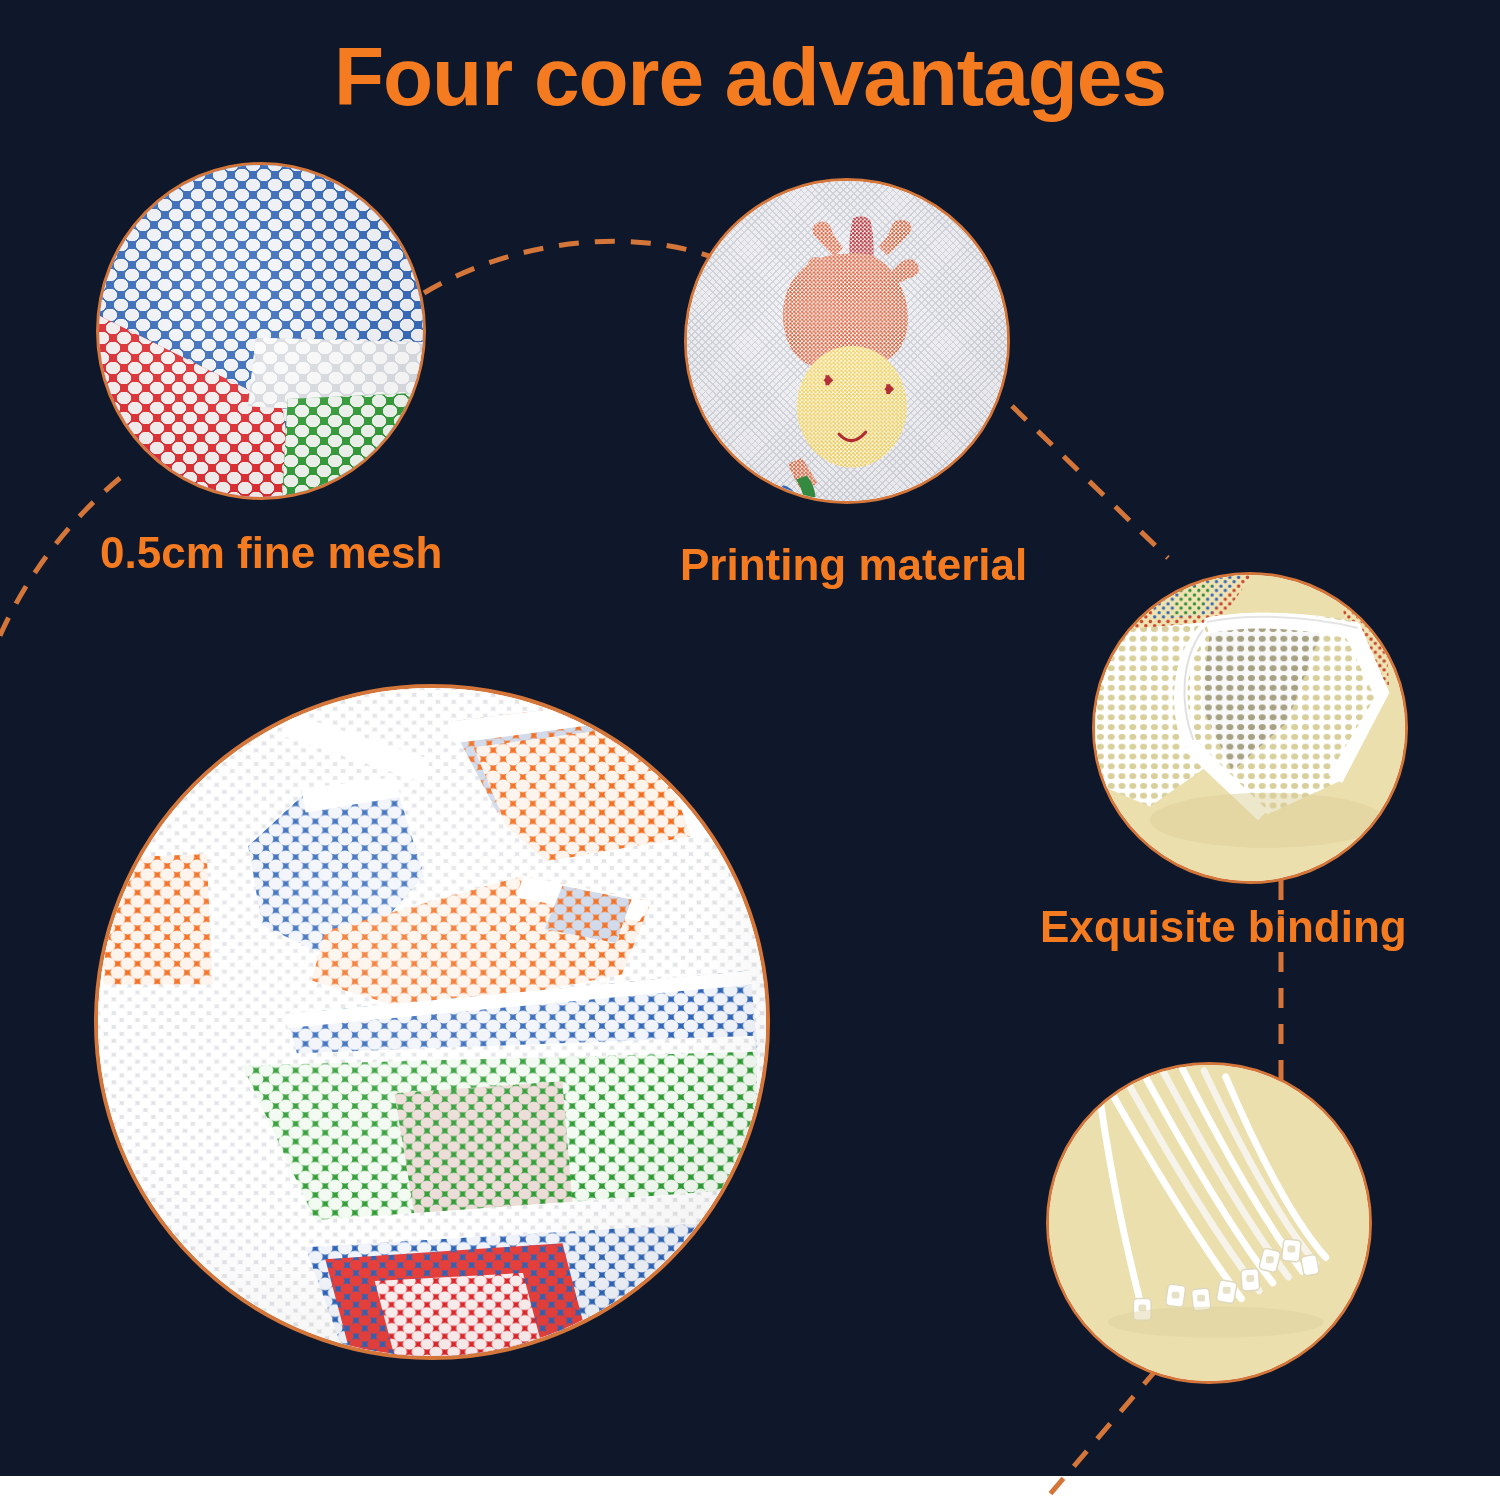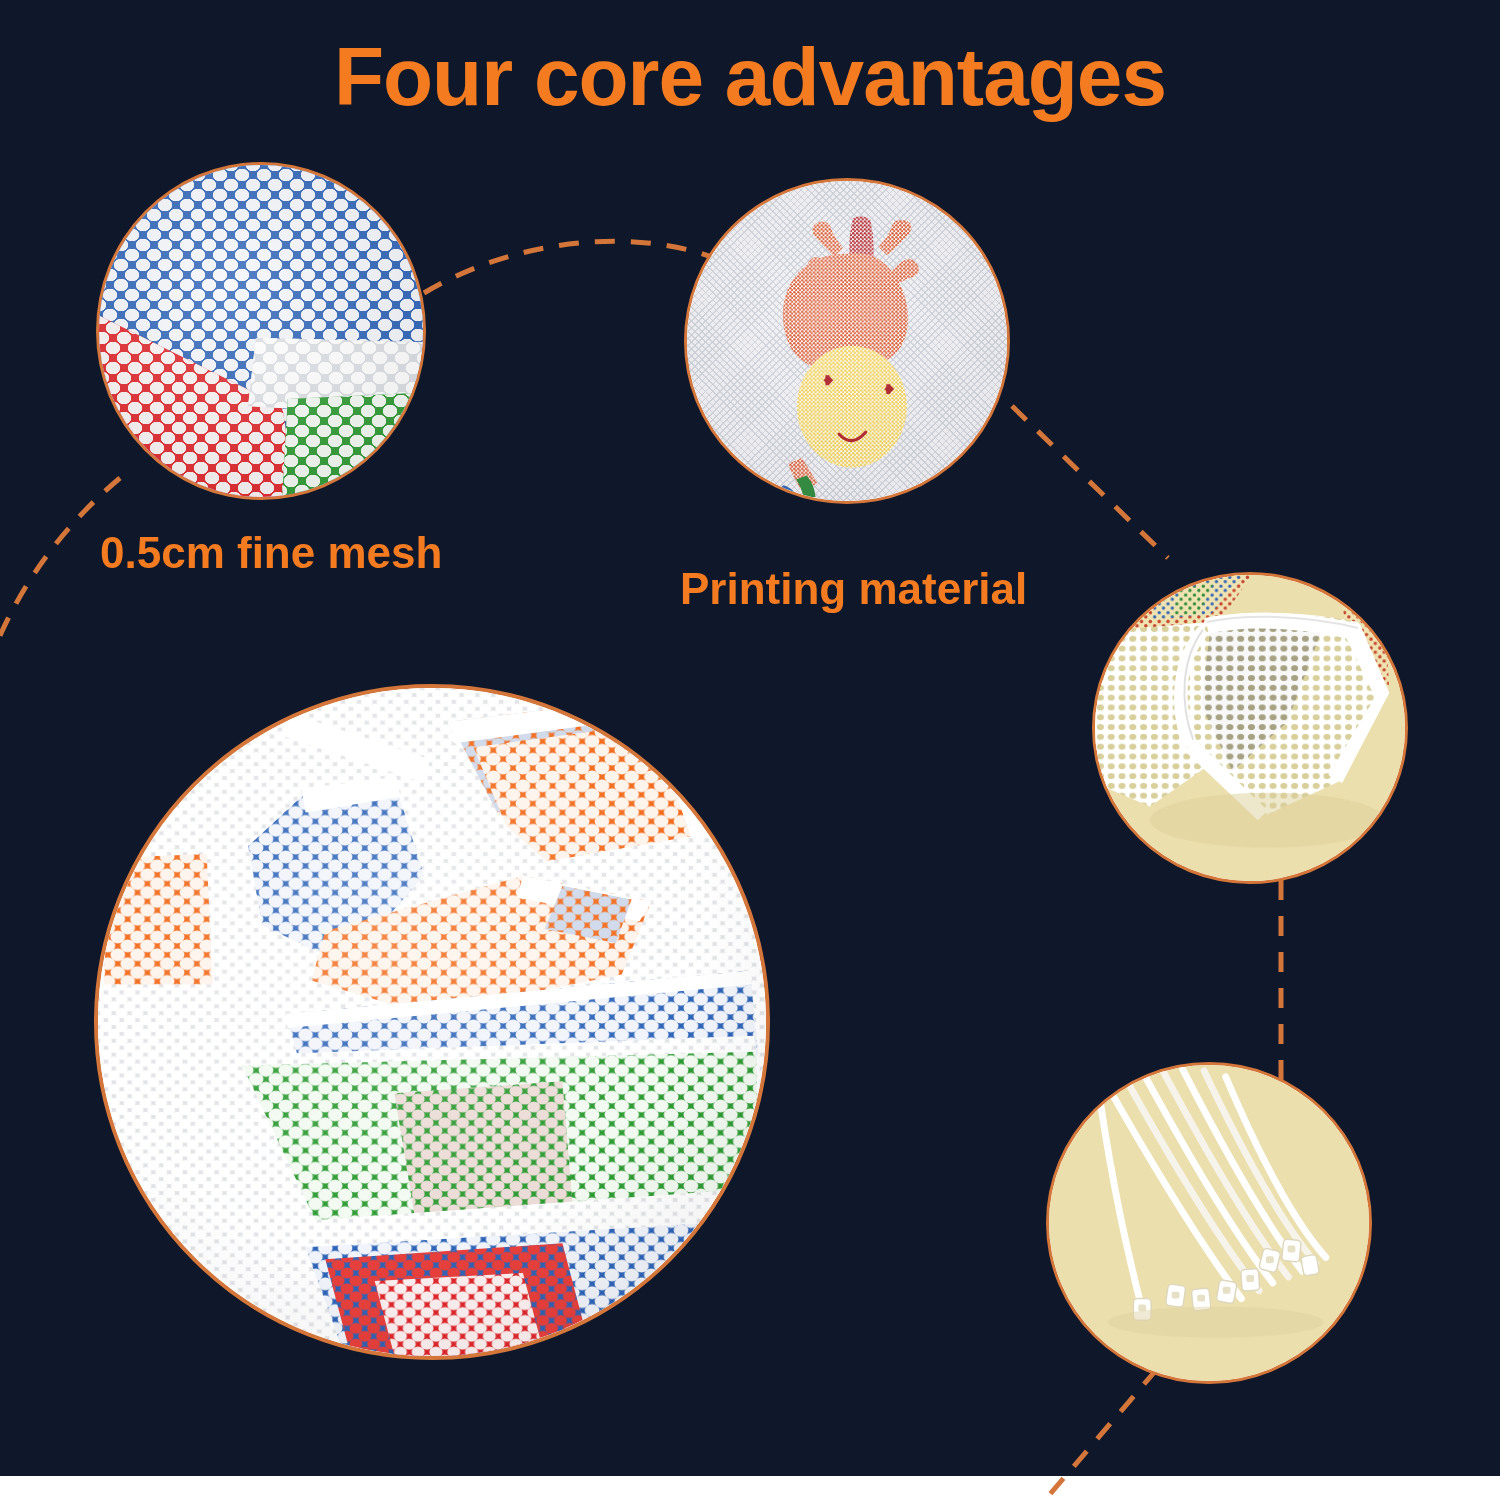--- a/index.html
+++ b/index.html
@@ -232,21 +232,21 @@
         <path d="M155,258 q13,14 27,-2" fill="none" stroke="#B02028" stroke-width="3.2" stroke-linecap="round"></path>
 
         <path d="M117,282 q9,14 16,26 l-16,8 q-10,-16 -14,-28 z" fill="url(#halftoneOrange)"></path>
         <path d="M122,300 q8,10 9,22 l-12,2 q-2,-12 -8,-20 z" fill="#2E8B3C"></path>
         <path d="M98,310 q8,2 13,9 l-8,7 q-5,-7 -12,-9 z" fill="#2E64B8"></path>
       </svg>
       <div style="position:absolute;inset:0;background:
            radial-gradient(circle at 45% 40%, rgba(255,255,255,.10) 0%, rgba(0,0,0,.05) 100%);"></div>
     </div>
   </div>
-  <div class="callout-label" style="left:680px; top:564px;">Printing material</div>
+  <div class="callout-label" style="left:680px; top:540px;">Printing material</div>
 
   <div class="photo-circle" id="circle-binding" style="left:1092px; top:572px; width:316px; height:312px;">
     <div class="photo-inner">
       <div class="beige"></div>
       <svg class="svg-fill" viewBox="0 0 316 312">
         <defs>
           <pattern id="meshWhiteBig" width="11" height="10" patternUnits="userSpaceOnUse">
             <rect width="11" height="10" fill="#ffffff"></rect>
             <ellipse cx="5.5" cy="5" rx="3.6" ry="3.1" fill="#d8cf9b"></ellipse>
           </pattern>
@@ -289,20 +289,21 @@
         <path d="M116,60 C92,86 88,128 104,170 L90,178 C74,132 78,84 106,52 Z" fill="#ffffff"></path>
         <path d="M104,170 L176,240 L166,250 L90,178 Z" fill="#ffffff"></path>
 
         <path d="M114,48 C152,40 212,40 268,54" fill="none" stroke="#e4e4e4" stroke-width="2"></path>
         <path d="M110,56 C88,86 86,130 100,168" fill="none" stroke="#e0e0e0" stroke-width="2"></path>
 
         <ellipse cx="176" cy="250" rx="120" ry="28" fill="#dccf9a" opacity="0.5"></ellipse>
       </svg>
     </div>
   </div>
+  <div class="callout-label" style="left:1040px; top:902px;">Exquisite binding</div>
 
   <div class="photo-circle" id="circle-tie" style="left:1046px; top:1062px; width:326px; height:322px;">
     <div class="photo-inner">
       <div class="beige"></div>
       <svg class="svg-fill" viewBox="0 0 326 322">
         <g stroke-linecap="round" fill="none">
 
           <path d="M60,22 C110,110 160,190 196,238" stroke="#ffffff" stroke-width="7"></path>
           <path d="M78,14 C126,100 176,182 214,230" stroke="#f6f3ea" stroke-width="7"></path>
           <path d="M96,8 C144,96 192,176 228,222" stroke="#ffffff" stroke-width="7"></path>

